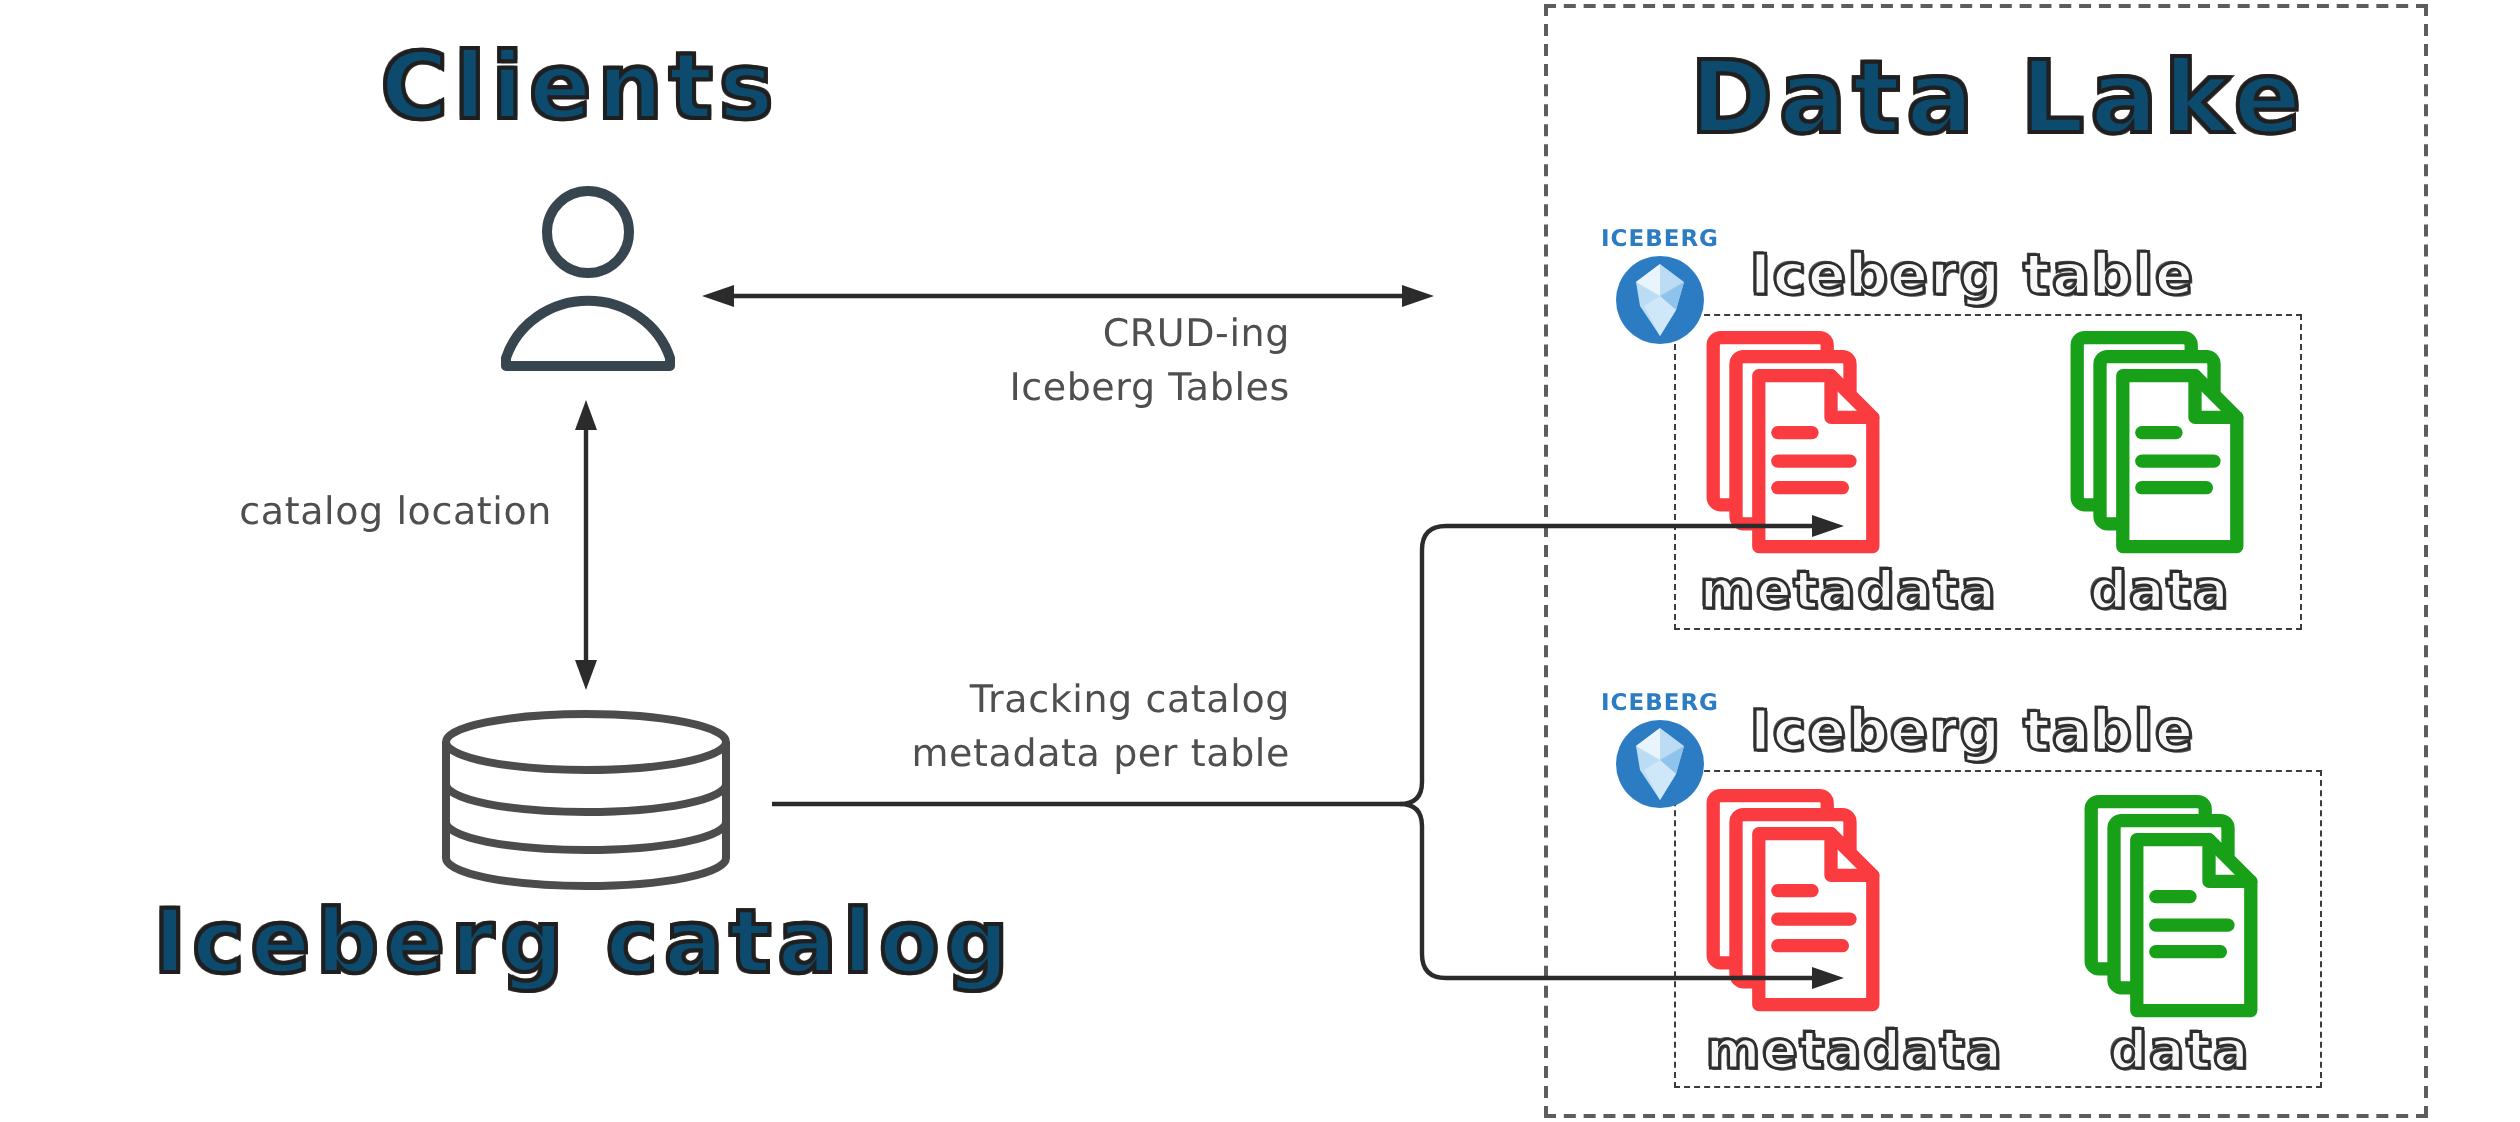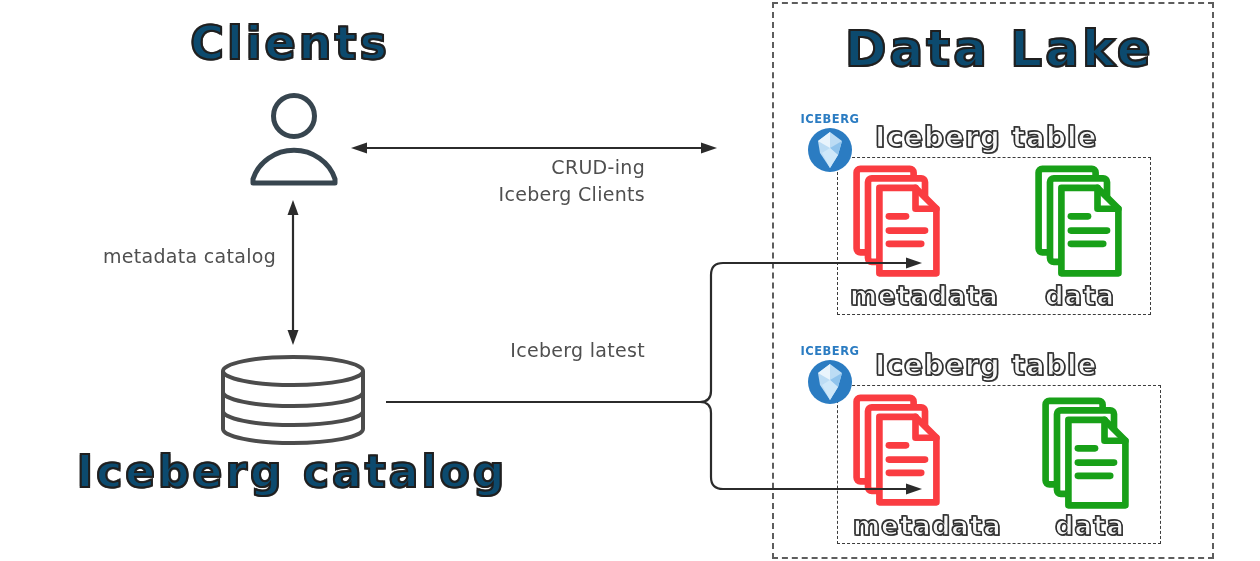--- a/index.html
+++ b/index.html
@@ -78,27 +78,28 @@
   <div class="abs sketch-big" style="left:140px;top:16px;width:300px;font-size:46px;">Clients</div>
   <div class="abs sketch-big" style="left:845px;top:20px;width:300px;font-size:50px;">Data Lake</div>
   <div class="abs sketch-big" style="left:72px;top:446px;width:440px;font-size:44px;">Iceberg catalog</div>
 
   <div class="abs outer-box" style="left:772px;top:2px;width:438px;height:553px;"></div>
   <div class="abs table-box" style="left:837px;top:157px;width:312px;height:156px;"></div>
   <div class="abs table-box" style="left:837px;top:385px;width:322px;height:157px;"></div>
 
   <div class="abs lbl" style="left:425px;top:154px;width:220px;">
     <span style="display:block">CRUD-ing</span>
-    <span style="display:block">Iceberg Clients</span>
+    <span style="display:block">Iceberg Tables</span>
   </div>
   <div class="abs lbl" style="left:56px;top:243px;width:220px;">
-    <span style="display:block">metadata catalog</span>
+    <span style="display:block">catalog location</span>
   </div>
   <div class="abs lbl" style="left:425px;top:337px;width:220px;">
-    <span style="display:block">Iceberg latest</span>
+    <span style="display:block">Tracking catalog</span>
+    <span style="display:block">metadata per table</span>
   </div>
 
   <div class="abs logo" style="left:797px;top:112px;">
     <div class="logo-label">ICEBERG</div>
     <svg width="46" height="46">
         <use href="#iceberg-circle"></use>
       </svg>
   </div>
   <div class="abs sketch-mid" style="left:875px;top:121px;width:230px;font-size:28px;">Iceberg table</div>
   <svg class="doc-stack red" style="left:849px;top:164px;" width="95" height="116" viewBox="0 0 100 122">

